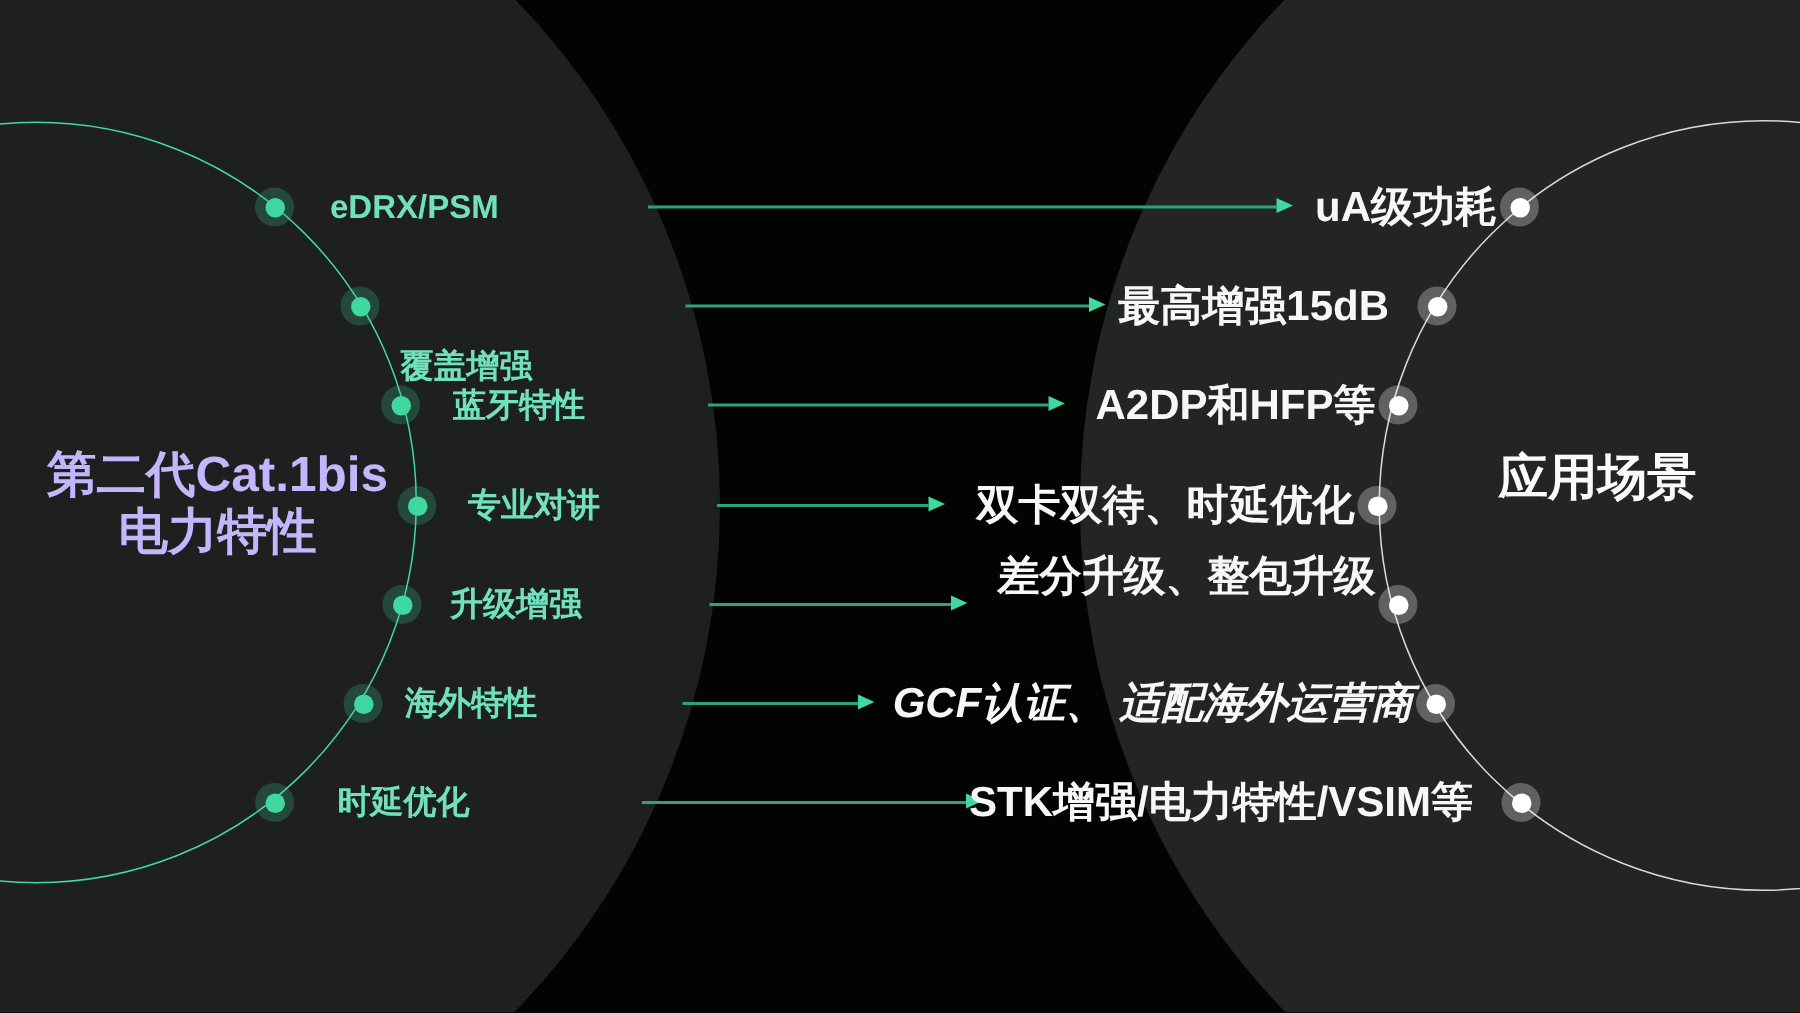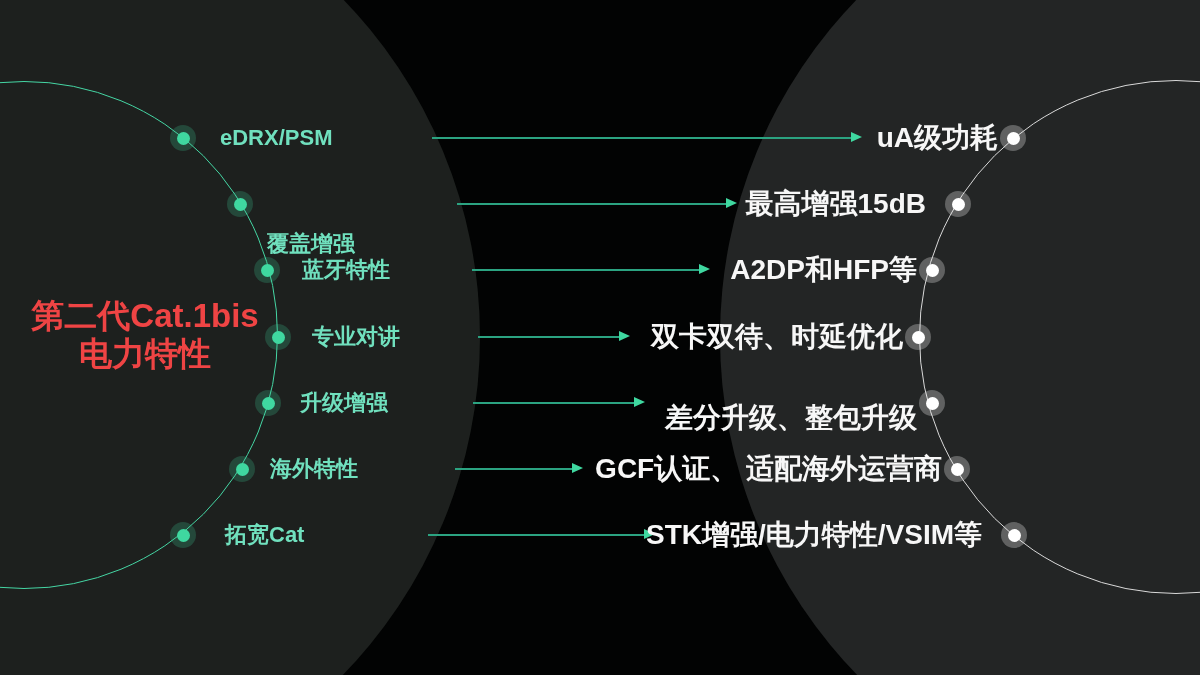--- a/index.html
+++ b/index.html
@@ -8,21 +8,21 @@
     background:#020303;
     font-family:"Liberation Sans","DejaVu Sans",sans-serif;
   }
   .blob{position:absolute;border-radius:50%;}
   .blob.left{left:-490px;top:-148px;width:970px;height:970px;background:#1d201e;}
   .blob.right{left:720px;top:-148px;width:970px;height:970px;background:#232525;}
   .ring{position:absolute;border-radius:50%;box-sizing:border-box;background:transparent;}
   .ring.left{left:-230px;top:81px;width:508px;height:508px;border:1.5px solid #45d6a4;}
   .ring.right{left:919px;top:80px;width:514px;height:514px;border:1.5px solid #d9d9d9;}
   .title{position:absolute;font-weight:bold;font-size:33px;line-height:38px;text-align:center;white-space:nowrap;}
-  .title.green{color:#ef4444;}
+  .title.green{color:#c4b5fd;}
   .title.white{color:#fafafa;}
   .dot{position:absolute;width:26px;height:26px;border-radius:50%;}
   .dot::after{content:'';position:absolute;left:6.5px;top:6.5px;width:13px;height:13px;border-radius:50%;}
   .dot.green{background:rgba(63,216,160,.22);}
   .dot.green::after{background:#3fd8a0;}
   .dot.white{background:rgba(255,255,255,.28);}
   .dot.white::after{background:#ffffff;}
   .llabel{position:absolute;color:#70e0be;font-weight:bold;font-size:22px;line-height:40px;white-space:nowrap;}
   .rlabel{position:absolute;color:#f7f7f7;font-weight:bold;font-size:28px;line-height:40px;white-space:nowrap;text-align:right;}
   .aline{position:absolute;height:2px;background:#2ba381;}
@@ -36,20 +36,21 @@
   <div class="blob left"></div>
   <div class="blob right"></div>
   <div class="ring left"></div>
   <div class="ring right"></div>
 
   <div class="title green" style="left:15px;top:297px;width:260px;">
     <div>第二代Cat.1bis</div>
     <div>电力特性</div>
   </div>
   <div class="title white" style="left:945px;top:299px;width:240px;">
+    <div>应用场景</div>
   </div>
 
   <div>
     <div class="dot green" style="left:170px;top:125px;"></div>
     <div class="llabel" style="left:220px;top:118px;">eDRX/PSM</div>
     <div class="aline" style="left:432px;top:137px;width:419px;"></div>
     <div class="ahead" style="left:851px;top:132px;"></div>
     <div class="rlabel" style="right:202px;top:118px;">uA级功耗</div>
     <div class="dot white" style="left:1000px;top:125px;"></div>
   </div>
@@ -79,35 +80,35 @@
     <div class="ahead" style="left:619px;top:331px;"></div>
     <div class="rlabel" style="right:297px;top:317px;">双卡双待、时延优化</div>
     <div class="dot white" style="left:905px;top:324px;"></div>
   </div>
 
   <div>
     <div class="dot green" style="left:255px;top:390px;"></div>
     <div class="llabel" style="left:300px;top:383px;">升级增强</div>
     <div class="aline" style="left:473px;top:402px;width:161px;"></div>
     <div class="ahead" style="left:634px;top:397px;"></div>
-    <div class="rlabel" style="right:283px;top:398px;">差分升级、整包升级</div>
+    <div class="rlabel" style="right:283px;top:364px;">差分升级、整包升级</div>
     <div class="dot white" style="left:919px;top:390px;"></div>
   </div>
 
   <div>
     <div class="dot green" style="left:229px;top:456px;"></div>
     <div class="llabel" style="left:270px;top:449px;">海外特性</div>
     <div class="aline" style="left:455px;top:468px;width:117px;"></div>
     <div class="ahead" style="left:572px;top:463px;"></div>
-    <div class="rlabel" style="right:258px;top:449px;">GCF认证、 适配海外运营商</div>
+    <div class="rlabel" style="right:258px;top:449px;font-style:italic;">GCF认证、 适配海外运营商</div>
     <div class="dot white" style="left:944px;top:456px;"></div>
   </div>
 
   <div>
     <div class="dot green" style="left:170px;top:522px;"></div>
-    <div class="llabel" style="left:225px;top:515px;">拓宽Cat</div>
+    <div class="llabel" style="left:225px;top:515px;">时延优化</div>
     <div class="aline" style="left:428px;top:534px;width:216px;"></div>
     <div class="ahead" style="left:644px;top:529px;"></div>
     <div class="rlabel" style="right:218px;top:515px;">STK增强/电力特性/VSIM等</div>
     <div class="dot white" style="left:1001px;top:522px;"></div>
   </div>
 
 </div>
 
 </body></html>

